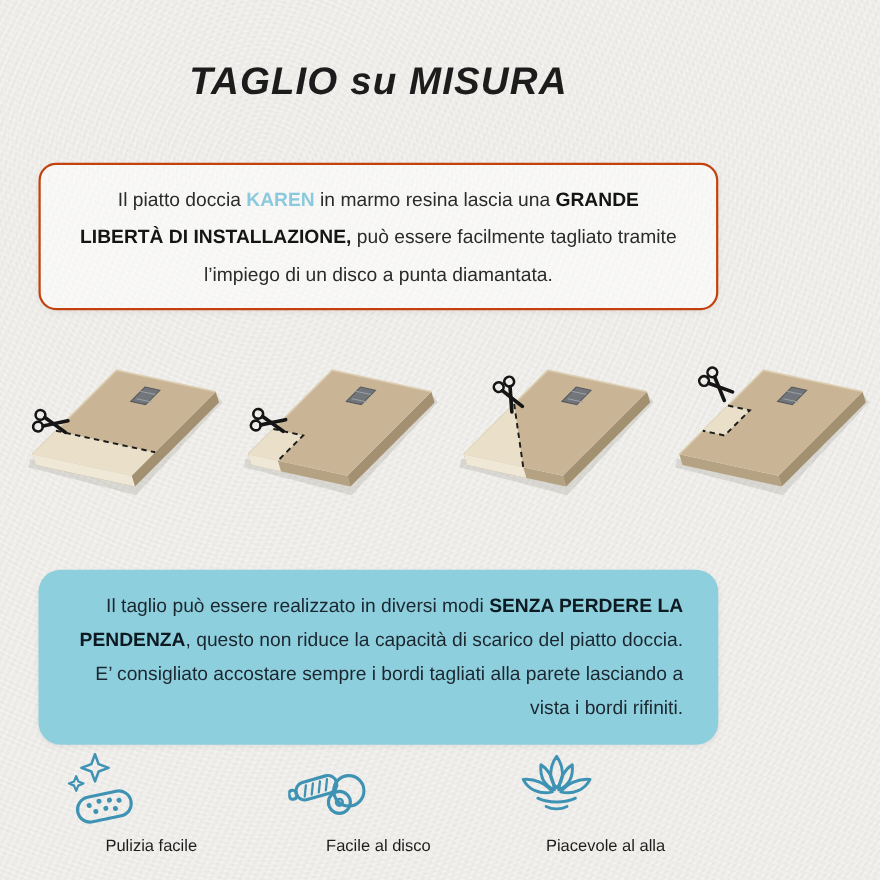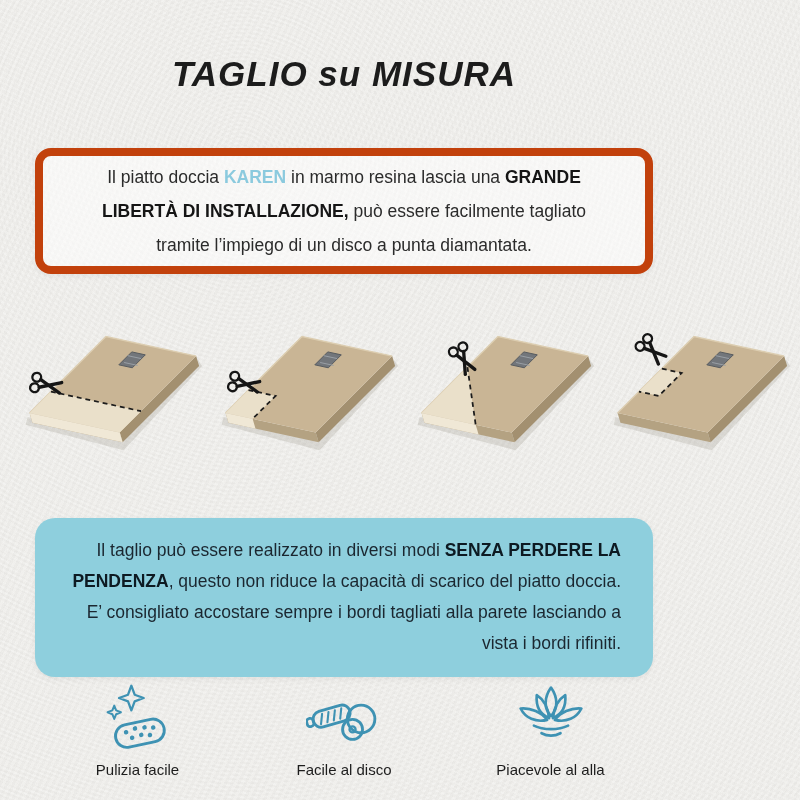--- a/index.html
+++ b/index.html
@@ -17,24 +17,24 @@
 
   .title {
     position:absolute; top:54px; left:0; width:100%;
     text-align:center;
     font-size:35px; font-weight:800; font-style:italic;
     letter-spacing:1px; color:#1c1c1c;
   }
 
   .intro-box {
     position:absolute; top:148px; left:35px; right:35px;
-    border:8px solid #c2410c; border-radius:16px;
+    border:2px solid #c2410c; border-radius:16px;
     background:rgba(255,255,255,0.55);
     box-shadow:0 2px 6px rgba(0,0,0,0.05);
-    padding:4px 34px;
+    padding:14px 34px;
     text-align:center;
     font-size:17.5px; line-height:1.95; font-weight:500; color:#2b2b2b;
   }
   .seg-normal { }
   .seg-brand  { color:#8bcade; font-weight:700; }
   .seg-bold   { font-weight:800; color:#151515; }
 
   .trays {
     position:absolute; top:320px; left:8px; right:8px; height:190px;
     display:flex; justify-content:space-between;
@@ -49,21 +49,21 @@
     padding:17px 32px;
     text-align:right;
     font-size:17.5px; line-height:1.78; font-weight:500; color:#1b2730;
   }
   .info-box .seg-bold { color:#0d1a22; }
 
   .features {
     position:absolute; top:680px; left:55px; right:55px;
     display:flex; justify-content:space-between;
   }
-  .feature { display:flex; flex-direction:column; align-items:center; width:165px; }
+  .feature { display:flex; flex-direction:column; width:165px; }
   .feature svg { width:76px; height:76px; }
   .feature-label { margin-top:5px; font-size:15px; font-weight:500; color:#1d1d1d; text-align:center; }
 </style>
 </head>
 <body>
 
 <div class="page">
 
   <h1 class="title">TAGLIO su MISURA</h1>
 

